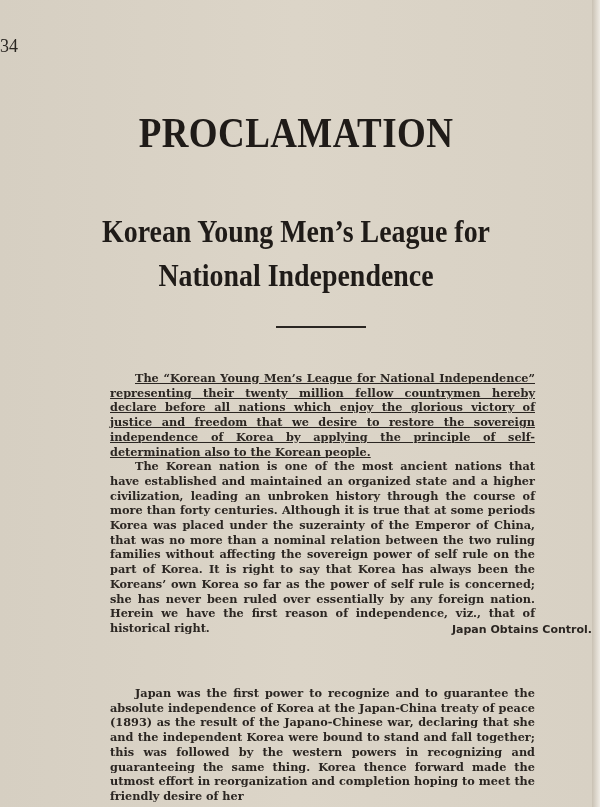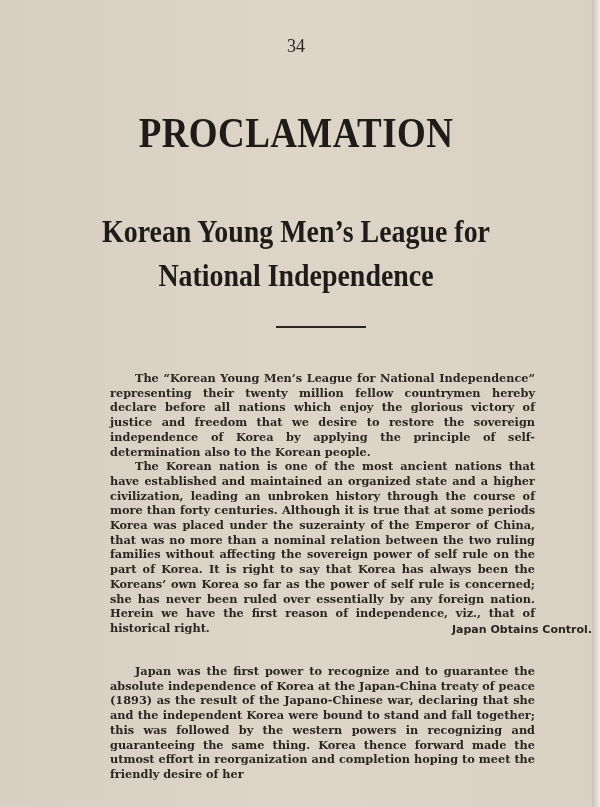--- a/index.html
+++ b/index.html
@@ -11,21 +11,21 @@
     }
     .page {
       position: absolute; left: 0; top: 0; width: 592px; height: 807px;
       background: linear-gradient(90deg, #d6cfc2 0%, #dcd5c8 50%, #d8d1c4 100%);
     }
     .edge {
       position: absolute; right: 0; top: 0; width: 8px; height: 807px;
       background: linear-gradient(90deg, #c9c1b3, #efebe4);
     }
     .page-number {
-      position: absolute; top: 36px; left: 0; width: 592px; text-align: center;
+      position: absolute; top: 36px; left: 0; width: 592px; 
       font-family: "Liberation Serif", serif; font-size: 18px; color: #2a2622;
     }
     .title {
       position: absolute; top: 108px; left: 0; width: 592px; text-align: center;
       font-family: "Liberation Serif", serif; font-weight: bold;
       font-size: 43px; letter-spacing: 0.5px; color: #1f1b18;
       transform: scaleX(0.86); transform-origin: 50% 50%;
     }
     .subtitle {
       position: absolute; top: 172px; left: 0; width: 592px; text-align: center;
@@ -43,28 +43,28 @@
     .rule {
       position: absolute; top: 326px; left: 276px; width: 90px; height: 2px;
       background: #2a2622;
     }
     .body-text {
       position: absolute; left: 110px; width: 425px;
       font-family: "DejaVu Serif", serif; font-size: 11.3px; line-height: 14.7px;
       color: #2b2622; text-align: justify; font-weight: bold;
     }
     .body-text p { margin: 0; text-indent: 25px; }
-    .body-text p.first { text-indent: 25px; }
+    .body-text p.first { text-indent: 25px; text-decoration: underline; }
     .block-1 { top: 371px; }
     .section-heading {
       position: absolute; top: 623px; left: 0; width: 592px; text-align: right;
       font-family: "DejaVu Sans", sans-serif; font-weight: bold;
       font-size: 11px; color: #2b2622;
     }
-    .block-2 { top: 664px; }
+    .block-2 { top: 686px; }
   </style>
 </head>
 <body>
 
 <div class="page">
   <div class="page-number">34</div>
   <div class="title">PROCLAMATION</div>
   <div class="org-line l1">Korean Young Men’s League for</div>
   <div class="org-line l2">National Independence</div>
   <div class="rule"></div>

